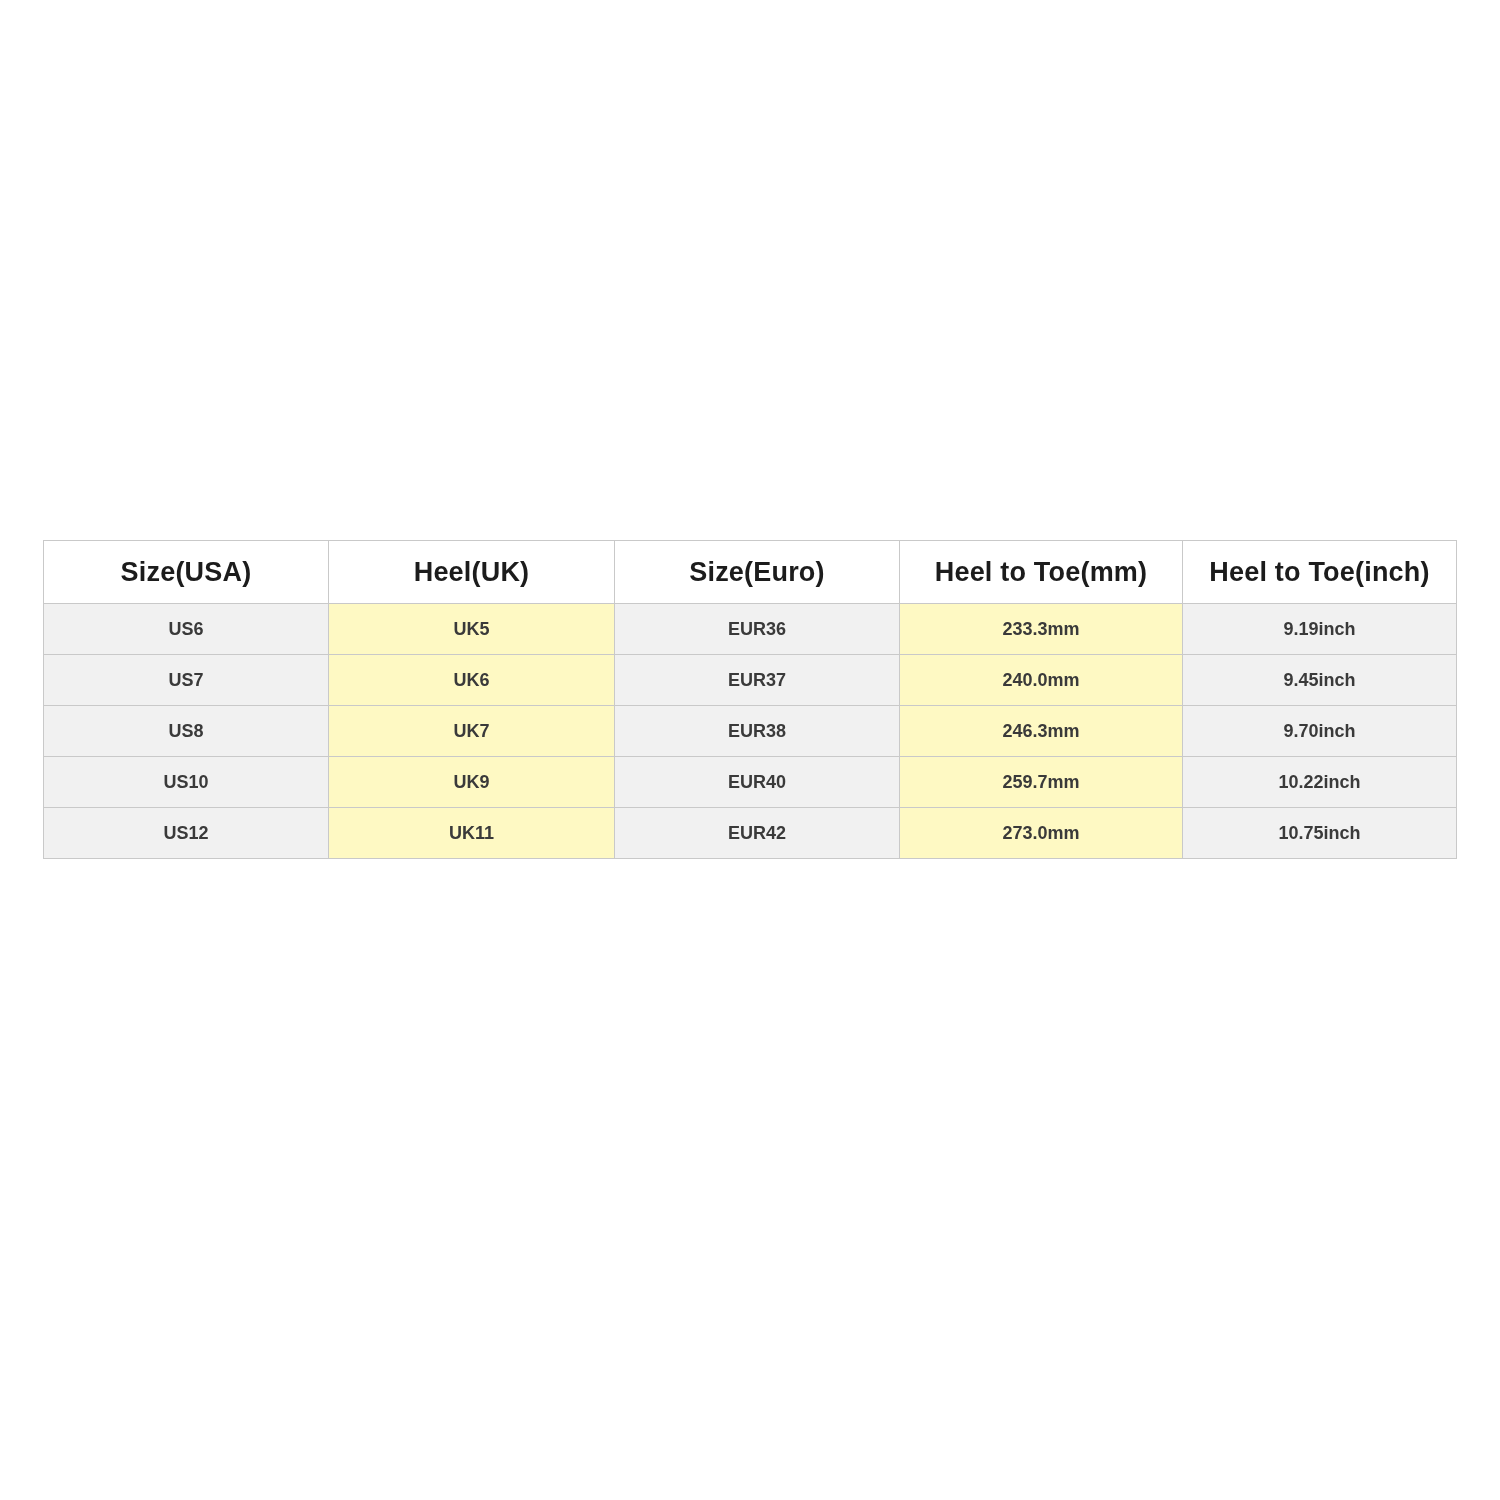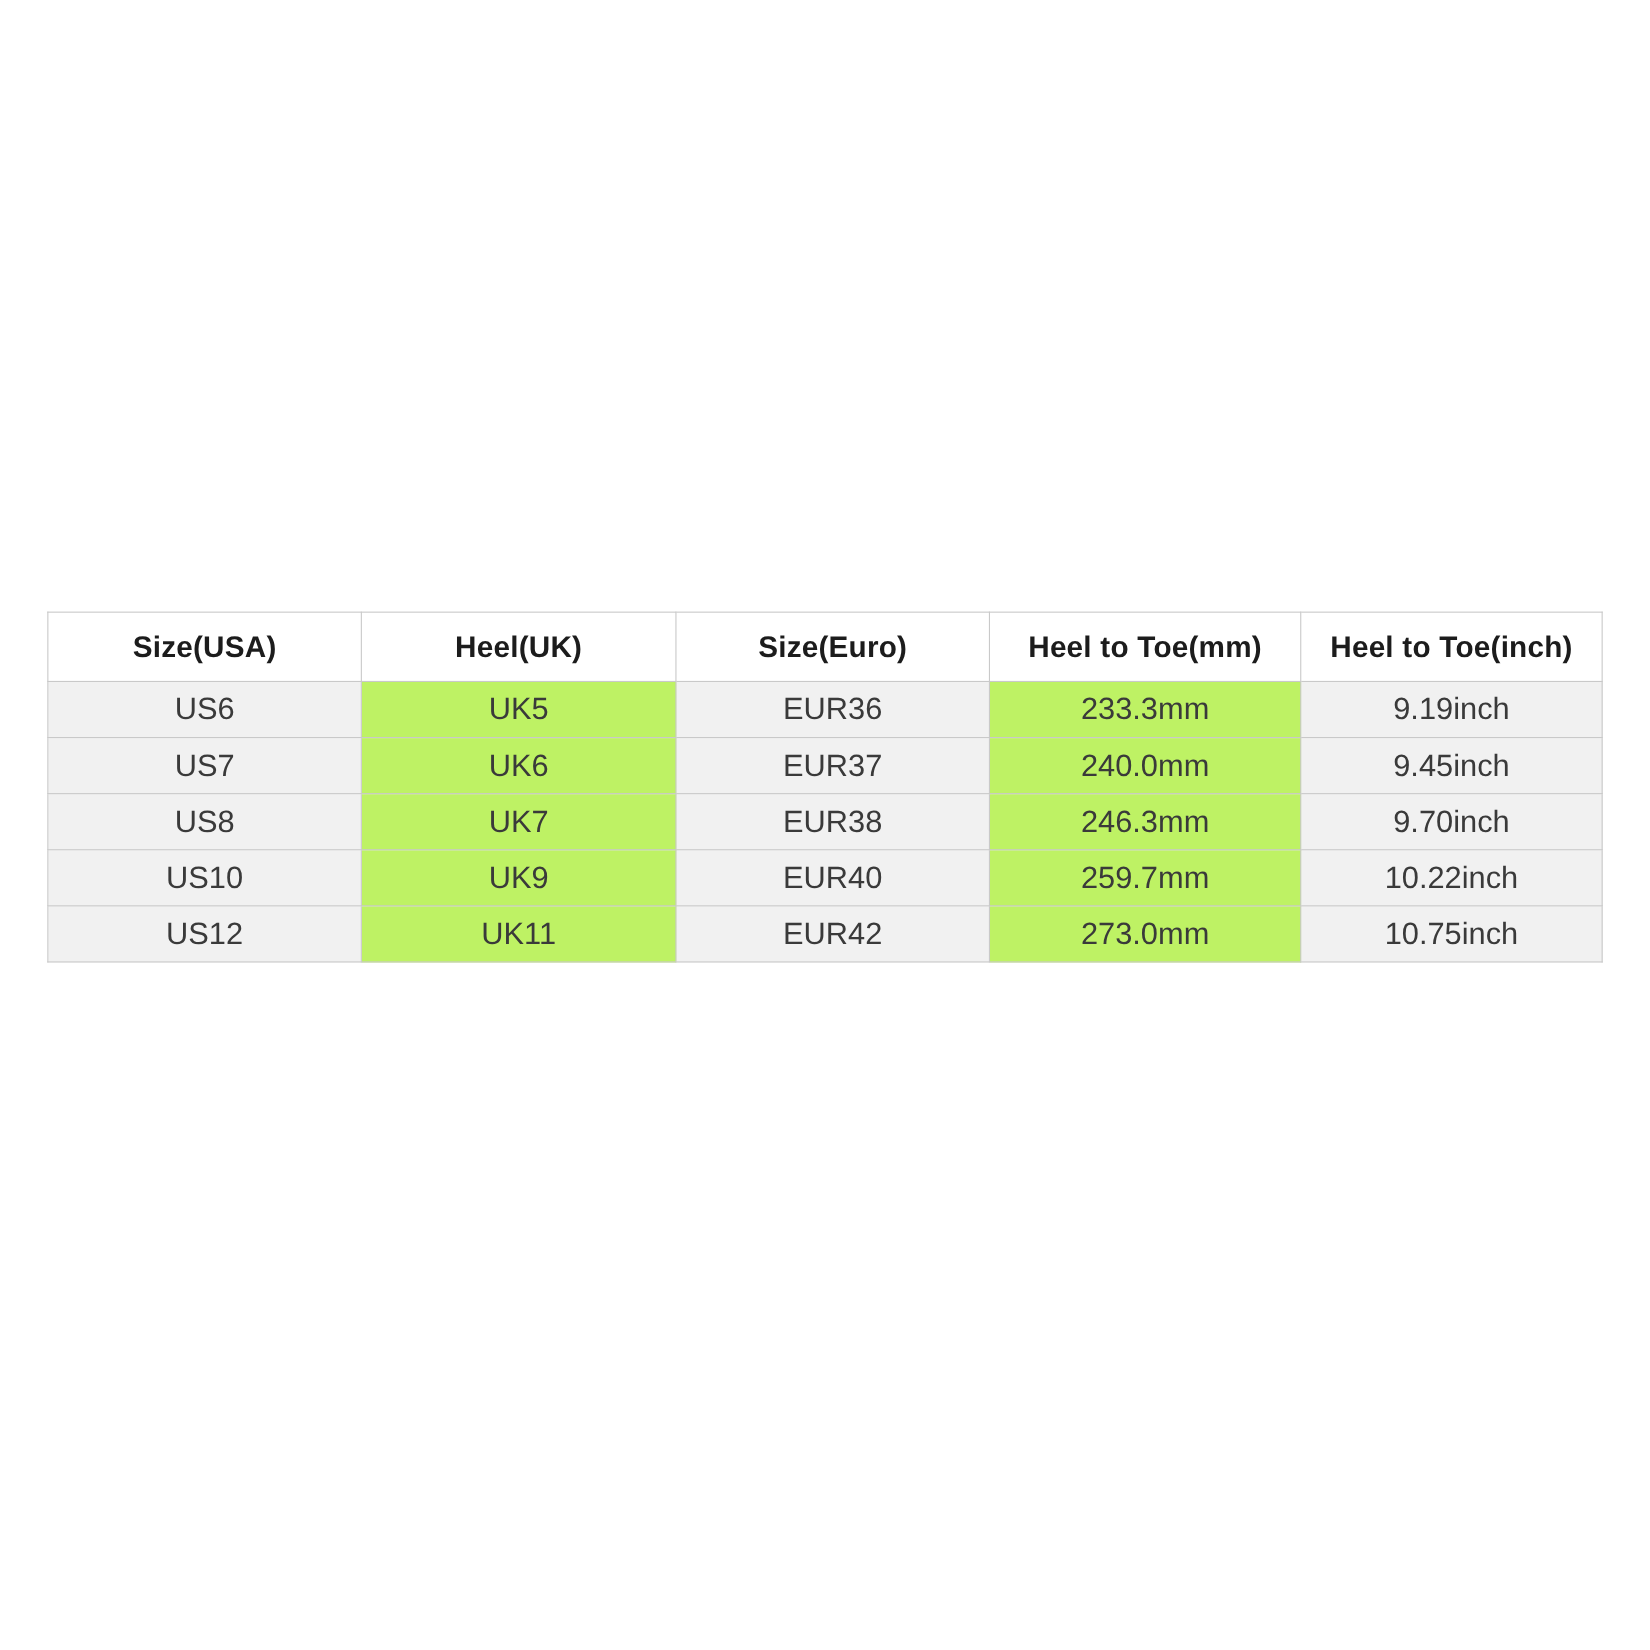--- a/index.html
+++ b/index.html
@@ -17,21 +17,21 @@
   .page {
     position: absolute;
     left: 0;
     top: 0;
     width: 1500px;
     height: 1500px;
   }
   .table-wrap {
     position: absolute;
     left: 43px;
-    top: 556px;
+    top: 540px;
     width: 1345px;
   }
   table.size-chart {
     border-collapse: collapse;
     width: 100%;
     table-layout: fixed;
   }
   table.size-chart th,
   table.size-chart td {
     border: 1px solid #c9c9c9;
@@ -42,32 +42,32 @@
   table.size-chart th {
     height: 60px;
     font-size: 27px;
     font-weight: bold;
     color: #1c1c1c;
     background: #ffffff;
     letter-spacing: 0.2px;
   }
   table.size-chart td {
     height: 48px;
-    font-size: 28px;
-    font-weight: normal;
+    font-size: 18px;
+    font-weight: bold;
     margin-top: 12px;
   }
   tbody tr td:nth-child(1),
   tbody tr td:nth-child(3),
   tbody tr td:nth-child(5) {
     background: #f1f1f1;
   }
   tbody tr td:nth-child(2),
   tbody tr td:nth-child(4) {
-    background: #bef264;
+    background: #fef9c3;
   }
   col.c1 { width: 285px; }
   col.c2 { width: 286px; }
   col.c3 { width: 285px; }
   col.c4 { width: 283px; }
   col.c5 { width: 274px; }
 </style>
 </head>
 <body>
 

